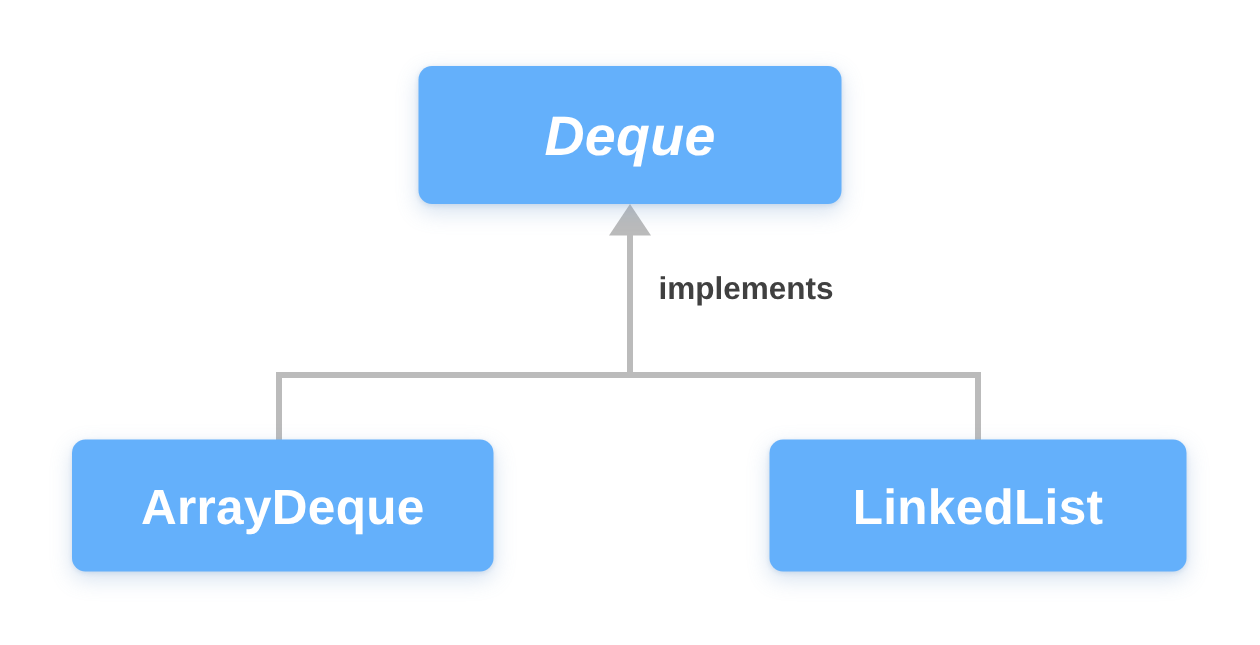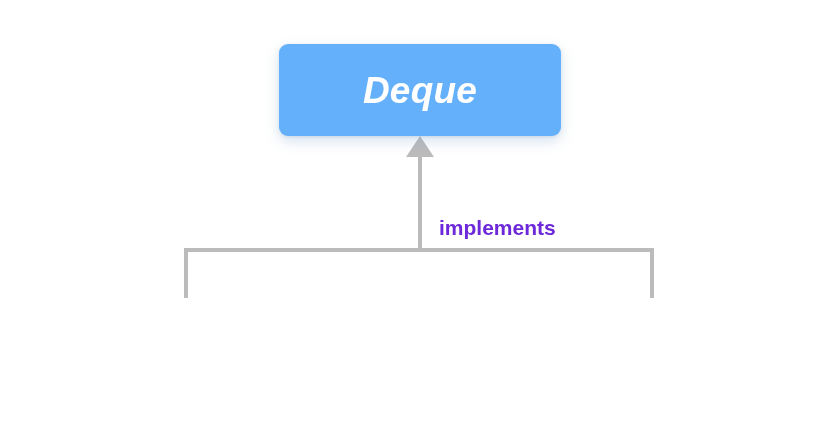--- a/index.html
+++ b/index.html
@@ -66,24 +66,23 @@
     width: 278px;
     height: 88px;
   }
   #node-linkedlist .node-label { font-size: 33px; }
   #edge-label-implements {
     position: absolute;
     left: 439px;
     top: 181px;
     font-size: 21px;
     font-weight: bold;
-    color: #6d28d9;
+    color: #404040;
     white-space: nowrap;
     z-index: 4;
-    margin-top: 35px;
   }
 </style>
 </head>
 <body>
 
 <div id="diagram">
 
   <svg id="connector-layer" viewBox="0 0 840 430" width="840" height="430" xmlns="http://www.w3.org/2000/svg">
 
     <line x1="420" y1="153" x2="420" y2="252" stroke="#bbbbbb" stroke-width="4"></line>
@@ -94,17 +93,23 @@
 
     <line x1="652" y1="248" x2="652" y2="298" stroke="#bbbbbb" stroke-width="4"></line>
 
     <polygon points="420,136 434,157 406,157" fill="#bbbbbb"></polygon>
   </svg>
 
   <div class="node-box" id="node-deque">
     <span class="node-label">Deque</span>
   </div>
 
+  <div class="node-box" id="node-arraydeque">
+    <span class="node-label">ArrayDeque</span>
+  </div>
 
+  <div class="node-box" id="node-linkedlist">
+    <span class="node-label">LinkedList</span>
+  </div>
 
   <div id="edge-label-implements">implements</div>
 
 </div>
 
 </body></html>

